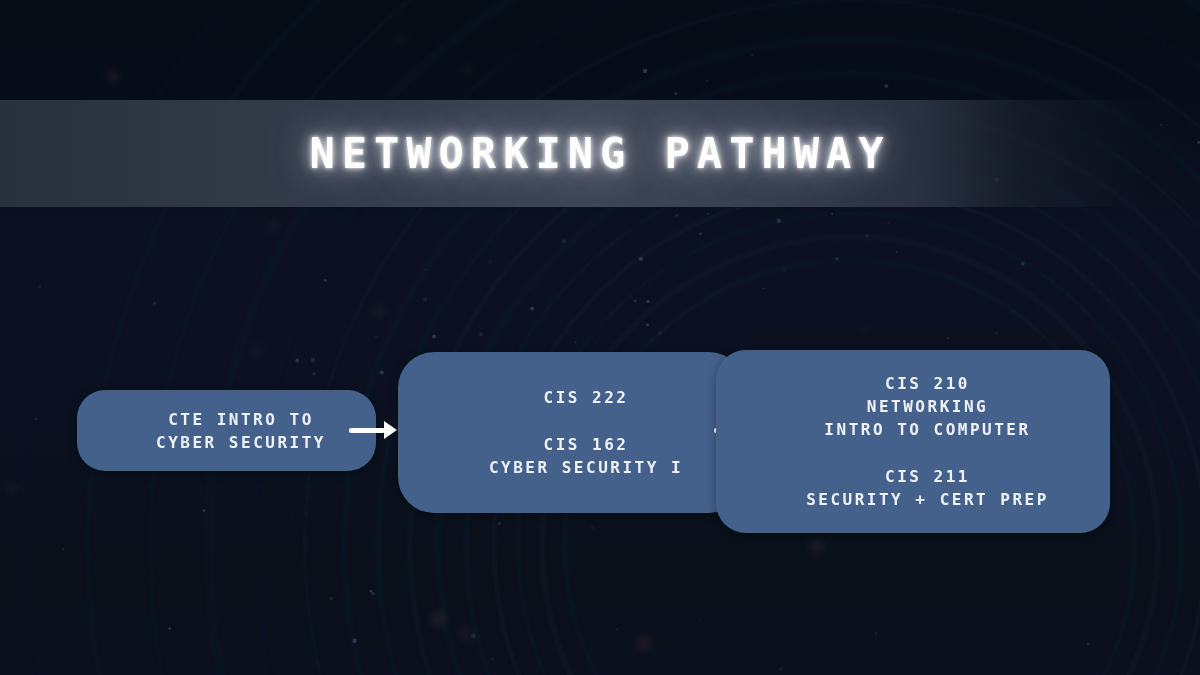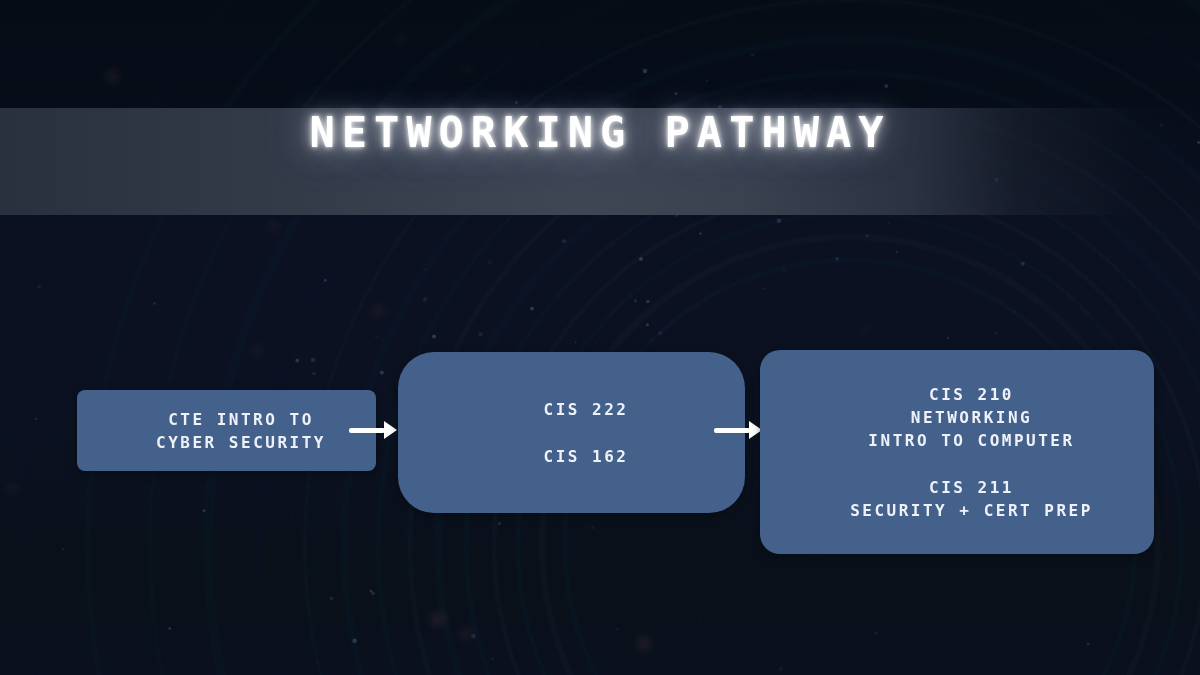--- a/index.html
+++ b/index.html
@@ -5,25 +5,25 @@
   html,body{margin:0;padding:0;background:#000;}
   .canvas{
     position:relative;
     width:1200px;height:675px;
     overflow:hidden;
     background:linear-gradient(180deg,#060c16 0%,#070d18 15%,#0b1120 34%,#0b1120 62%,#091019 86%,#0a101d 100%);
     font-family:"DejaVu Sans Mono","Liberation Mono",monospace;
   }
   .decor{position:absolute;inset:0;width:1200px;height:675px;}
   .banner{
-    position:absolute;left:0;top:108px;width:1200px;height:107px;
+    position:absolute;left:0;top:100px;width:1200px;height:107px;
     background:linear-gradient(90deg,
       #29303e 0%,#343b49 26%,#3f4654 48%,#3a414f 62%,
       #2b3241 76%,rgba(30,36,50,0.55) 85%,rgba(14,20,33,0.14) 95%,rgba(10,16,29,0) 100%);
-    display:flex;justify-content:center;
+    display:flex;align-items:center;justify-content:center;
   }
   .title{
     margin:0;
     font-size:42px;font-weight:bold;
     letter-spacing:7px;text-transform:uppercase;
     color:var(--title-text,#ffffff);
     text-shadow:
       0 0 5px rgba(255,255,255,0.95),
       0 0 14px rgba(255,255,255,0.75),
       0 0 32px rgba(225,238,255,0.5),
@@ -34,23 +34,23 @@
     position:absolute;
     background:var(--node-fill,#44618c);
     color:var(--node-text,#eef2f8);
     display:flex;flex-direction:column;align-items:center;justify-content:center;
     text-align:center;
     font-weight:bold;font-size:16px;letter-spacing:2.5px;line-height:23px;
     text-transform:uppercase;
     box-shadow:0 2px 10px rgba(0,0,0,0.35);
     padding-left:29px;
   }
-  .node-1{left:77px;top:390px;width:270px;height:81px;border-radius:8px;}
+  .node-1{left:77px;top:390px;width:270px;height:81px;border-radius:28px;}
   .node-2{left:398px;top:352px;width:318px;height:161px;border-radius:36px;}
-  .node-3{left:760px;top:350px;width:365px;height:204px;border-radius:20px;}
+  .node-3{left:716px;top:350px;width:365px;height:183px;border-radius:30px;}
   .course + .course{margin-top:24px;}
   .line{white-space:nowrap;}
   .arrow{position:absolute;width:48px;height:19px;}
   .arrow-1{left:349px;top:421px;}
   .arrow-2{left:714px;top:421px;}
   .arrow .shaft{
     position:absolute;left:0;top:7px;height:5px;width:36px;
     background:var(--arrow,#ffffff);border-radius:2px;
   }
   .arrow .head{
@@ -244,20 +244,21 @@
       <div class="shaft"></div>
       <div class="head"></div>
     </div>
 
     <section class="node node-2">
       <div class="course">
         <div class="line">CIS 222</div>
       </div>
       <div class="course">
         <div class="line">CIS 162</div>
+        <div class="line">CYBER SECURITY I</div>
       </div>
     </section>
 
     <div class="arrow arrow-2">
       <div class="shaft"></div>
       <div class="head"></div>
     </div>
 
     <section class="node node-3">
       <div class="course">

